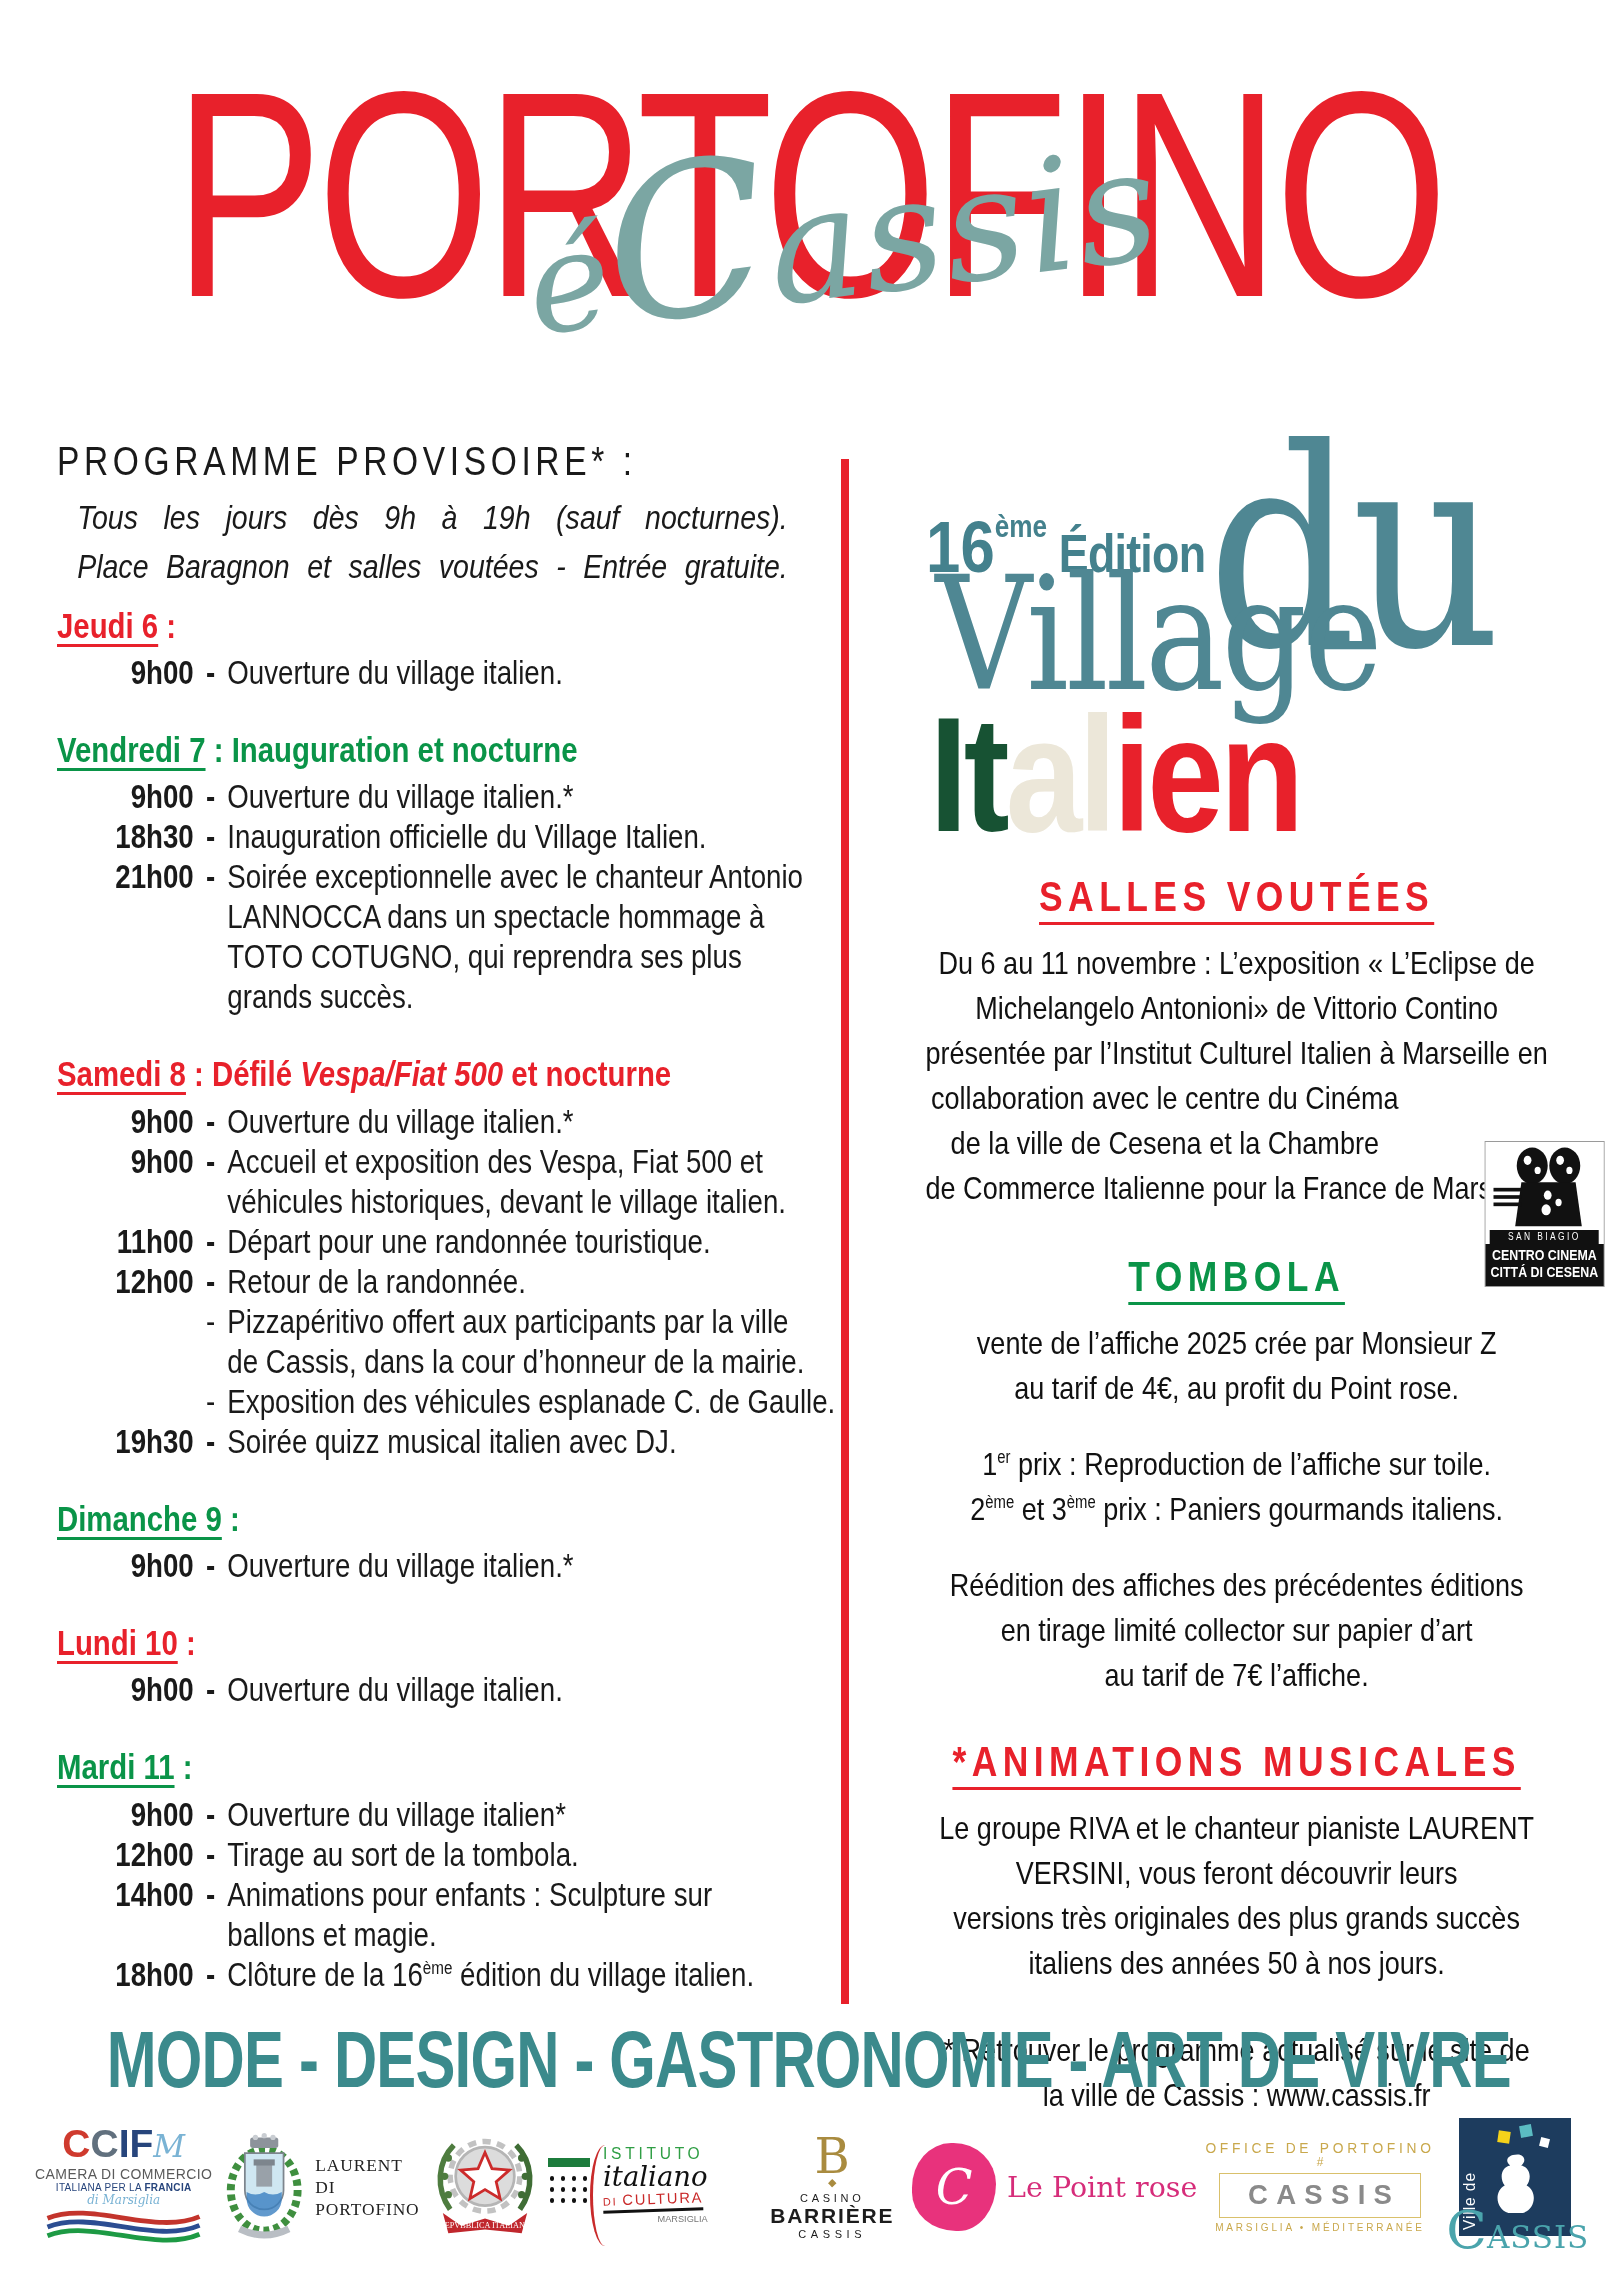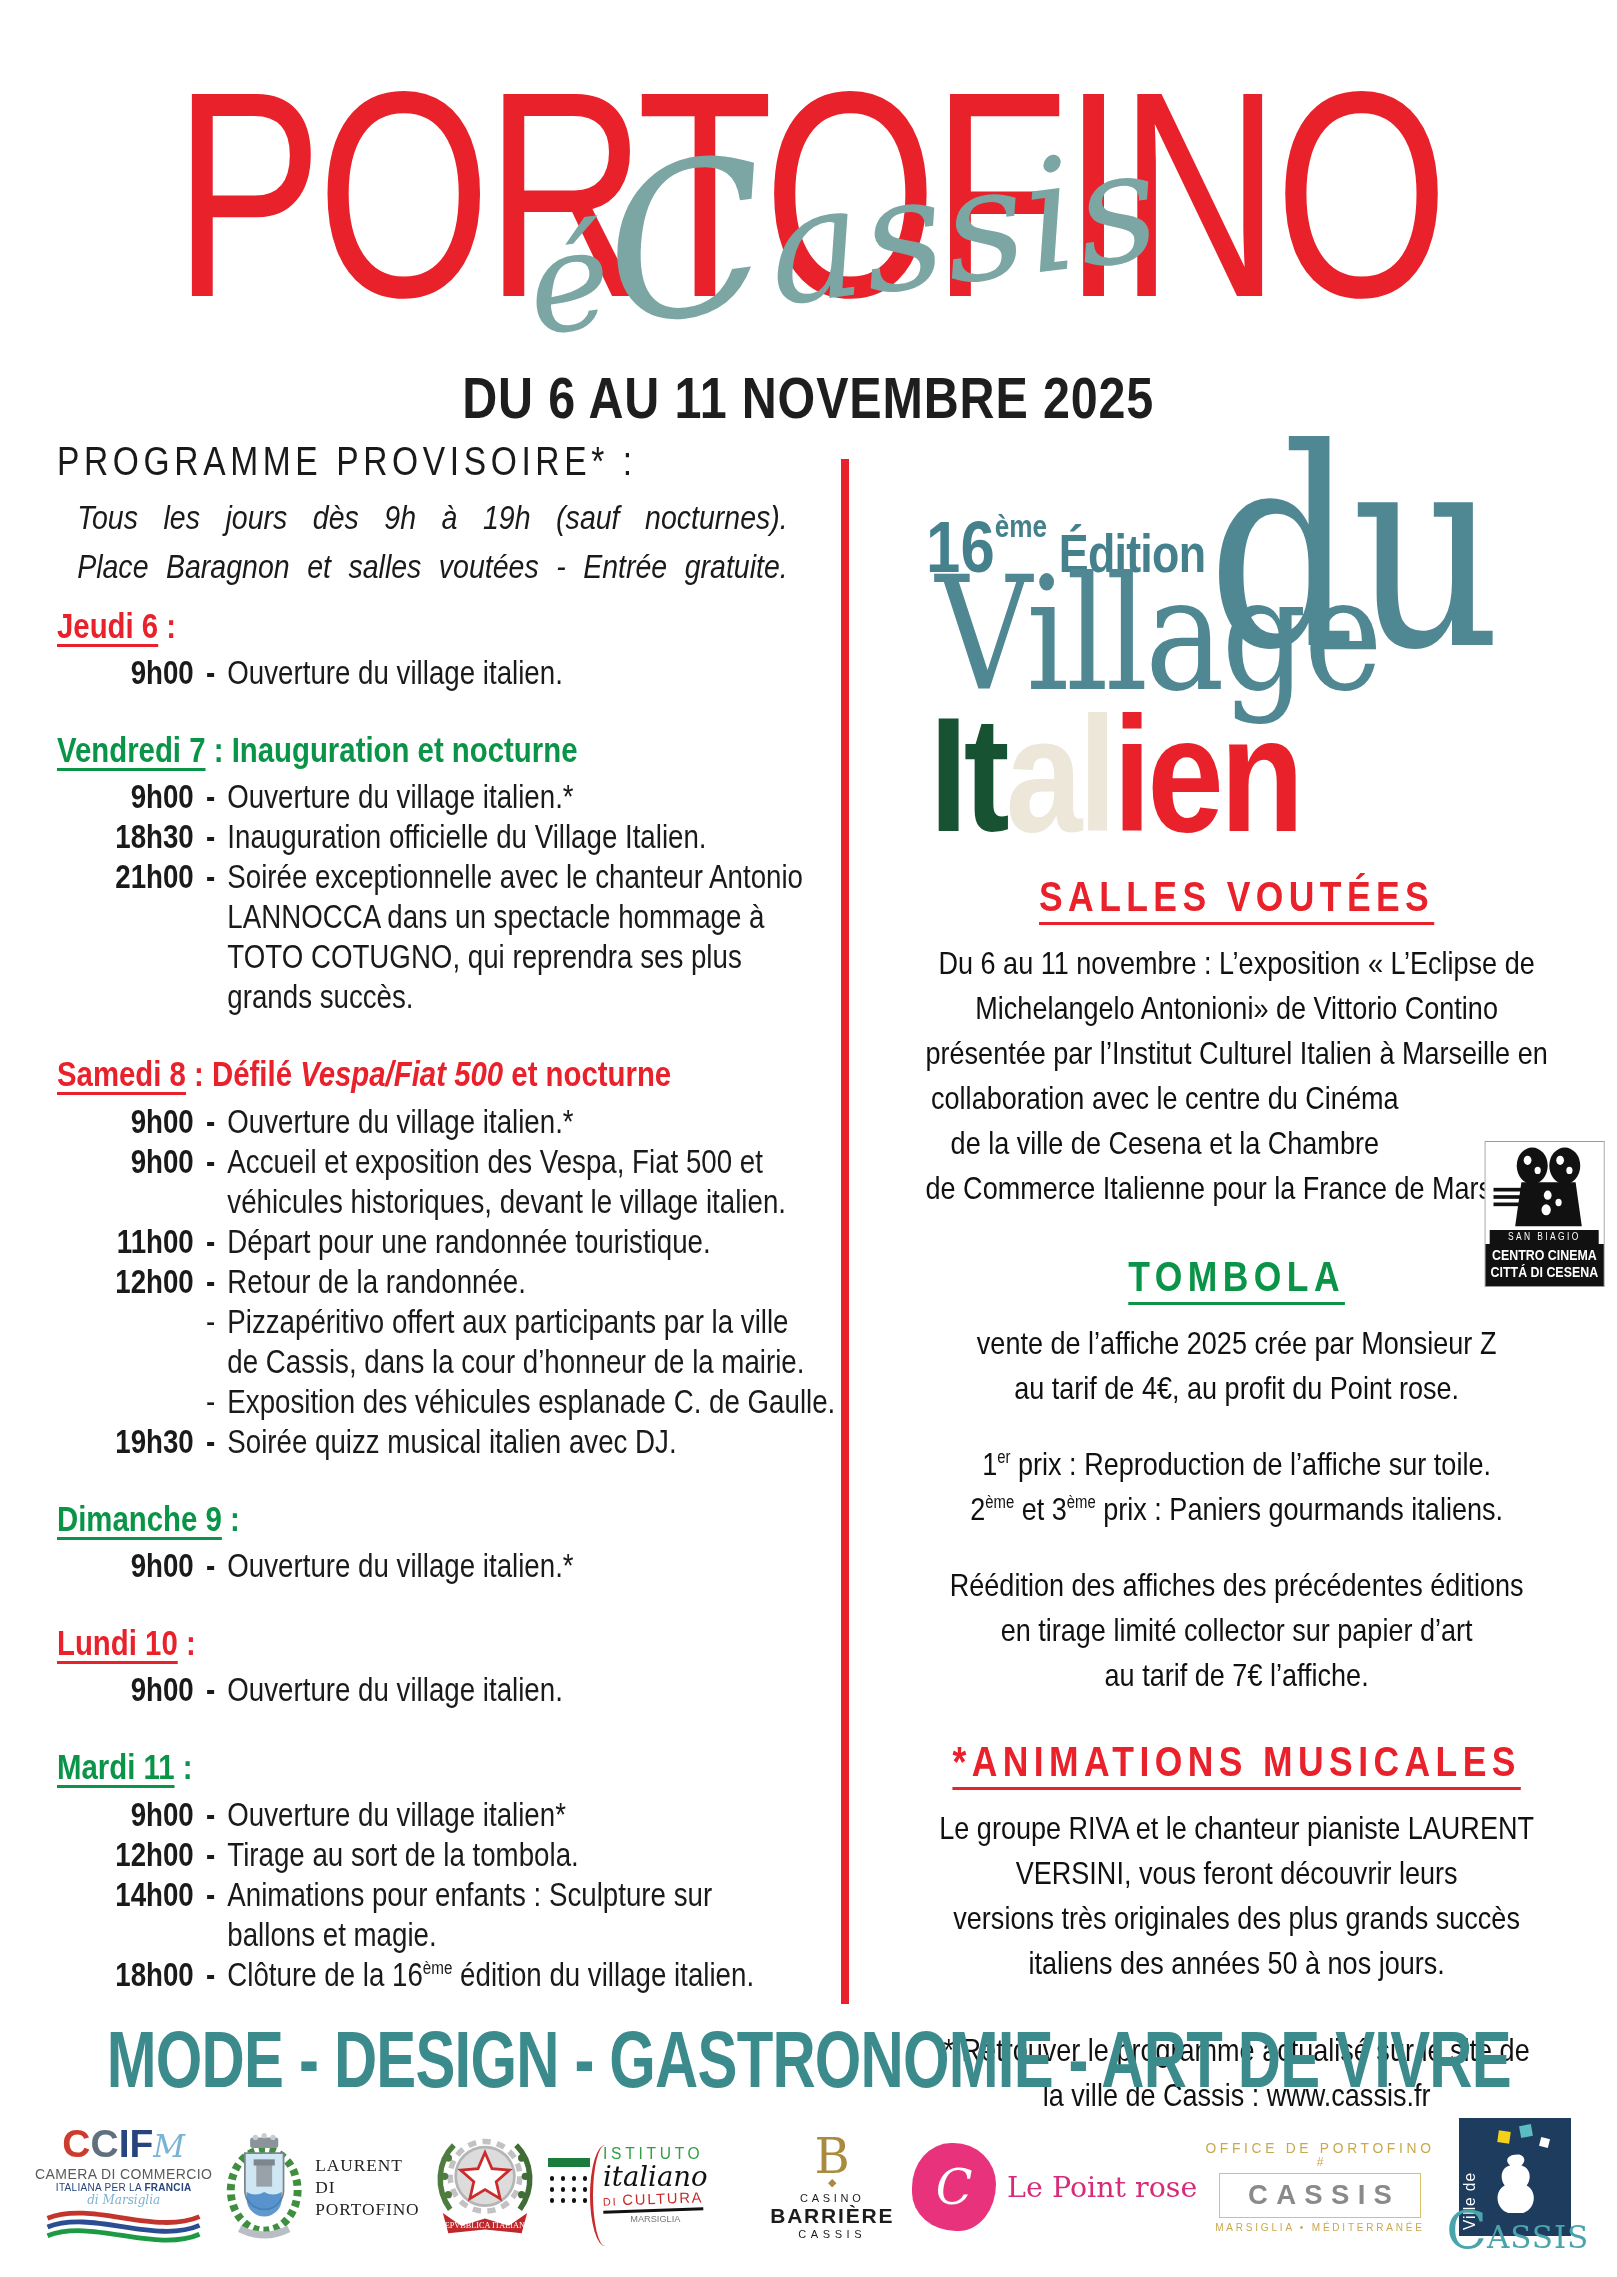--- a/index.html
+++ b/index.html
@@ -116,21 +116,21 @@
           grid-auto-rows:7.3px;gap:3.7px;}
   .iic-dots i{width:4.6px;height:4.6px;background:#111;border-radius:50%;}
   .iic-arc{position:absolute;left:42px;top:0;width:27.5px;height:101px;border-left:3.7px solid #c92a2a;
           border-radius:50% 0 0 50%/50% 0 0 50%;}
   .iic-right{text-align:left;}
   .iic-l1{font-size:15.6px;letter-spacing:3.7px;color:#2f9e44;}
   .iic-l2{font-family:"DejaVu Serif",serif;font-style:italic;font-size:27.5px;color:#111;line-height:27.5px;}
   .iic-l3{font-size:14.7px;color:#c92a2a;letter-spacing:1.8px;border-bottom:3.7px solid #111;
           display:inline-block;padding-bottom:1.8px;transform:rotate(-2deg);}
   .iic-l3 .di{font-size:11px;}
-  .iic-l4{font-size:9.2px;color:#777;text-align:center;margin-top:2.8px;}
+  .iic-l4{font-size:9.2px;color:#777;text-align:right;margin-top:2.8px;}
   
   .p-barriere{width:156px;color:#1c1c1c;}
   .bar-b{font-family:"DejaVu Serif",serif;font-size:48px;line-height:44px;color:#a98b3f;}
   .bar-dia{color:#a98b3f;font-size:11px;line-height:9.2px;}
   .bar-casino{font-size:11px;letter-spacing:3.7px;margin-top:5.5px;}
   .bar-name{font-size:21px;font-weight:bold;letter-spacing:1.8px;}
   .bar-city{font-size:11px;letter-spacing:4.6px;}
   
   .p-rose{display:flex;align-items:center;gap:11px;}
   .rose-blob{width:84px;height:88px;background:#e8327c;border-radius:48% 52% 46% 54%/52% 48% 55% 45%;
@@ -158,23 +158,20 @@
 </style>
 </head>
 <body>
 
 <div class="poster">
 
   <div class="logo-main">
     <span>PORTOFINO</span>
   </div>
   <div class="logo-script"><span class="s-e">é</span><span class="s-c">C</span><span class="s-rest">assis</span></div>
-  <div class="date-line">
-    <span>DU 6 AU 11 NOVEMBRE 2025</span>
-  </div>
 
   <div class="divider"></div>
 
   <div class="left-col">
     <div class="prog-title">PROGRAMME PROVISOIRE* :</div>
     <div class="intro">
         <div class="line">Tous les jours dès 9h à 19h (sauf nocturnes).</div>
         <div class="line">Place Baragnon et salles voutées - Entrée gratuite.</div>
       </div>
     <div id="days">

